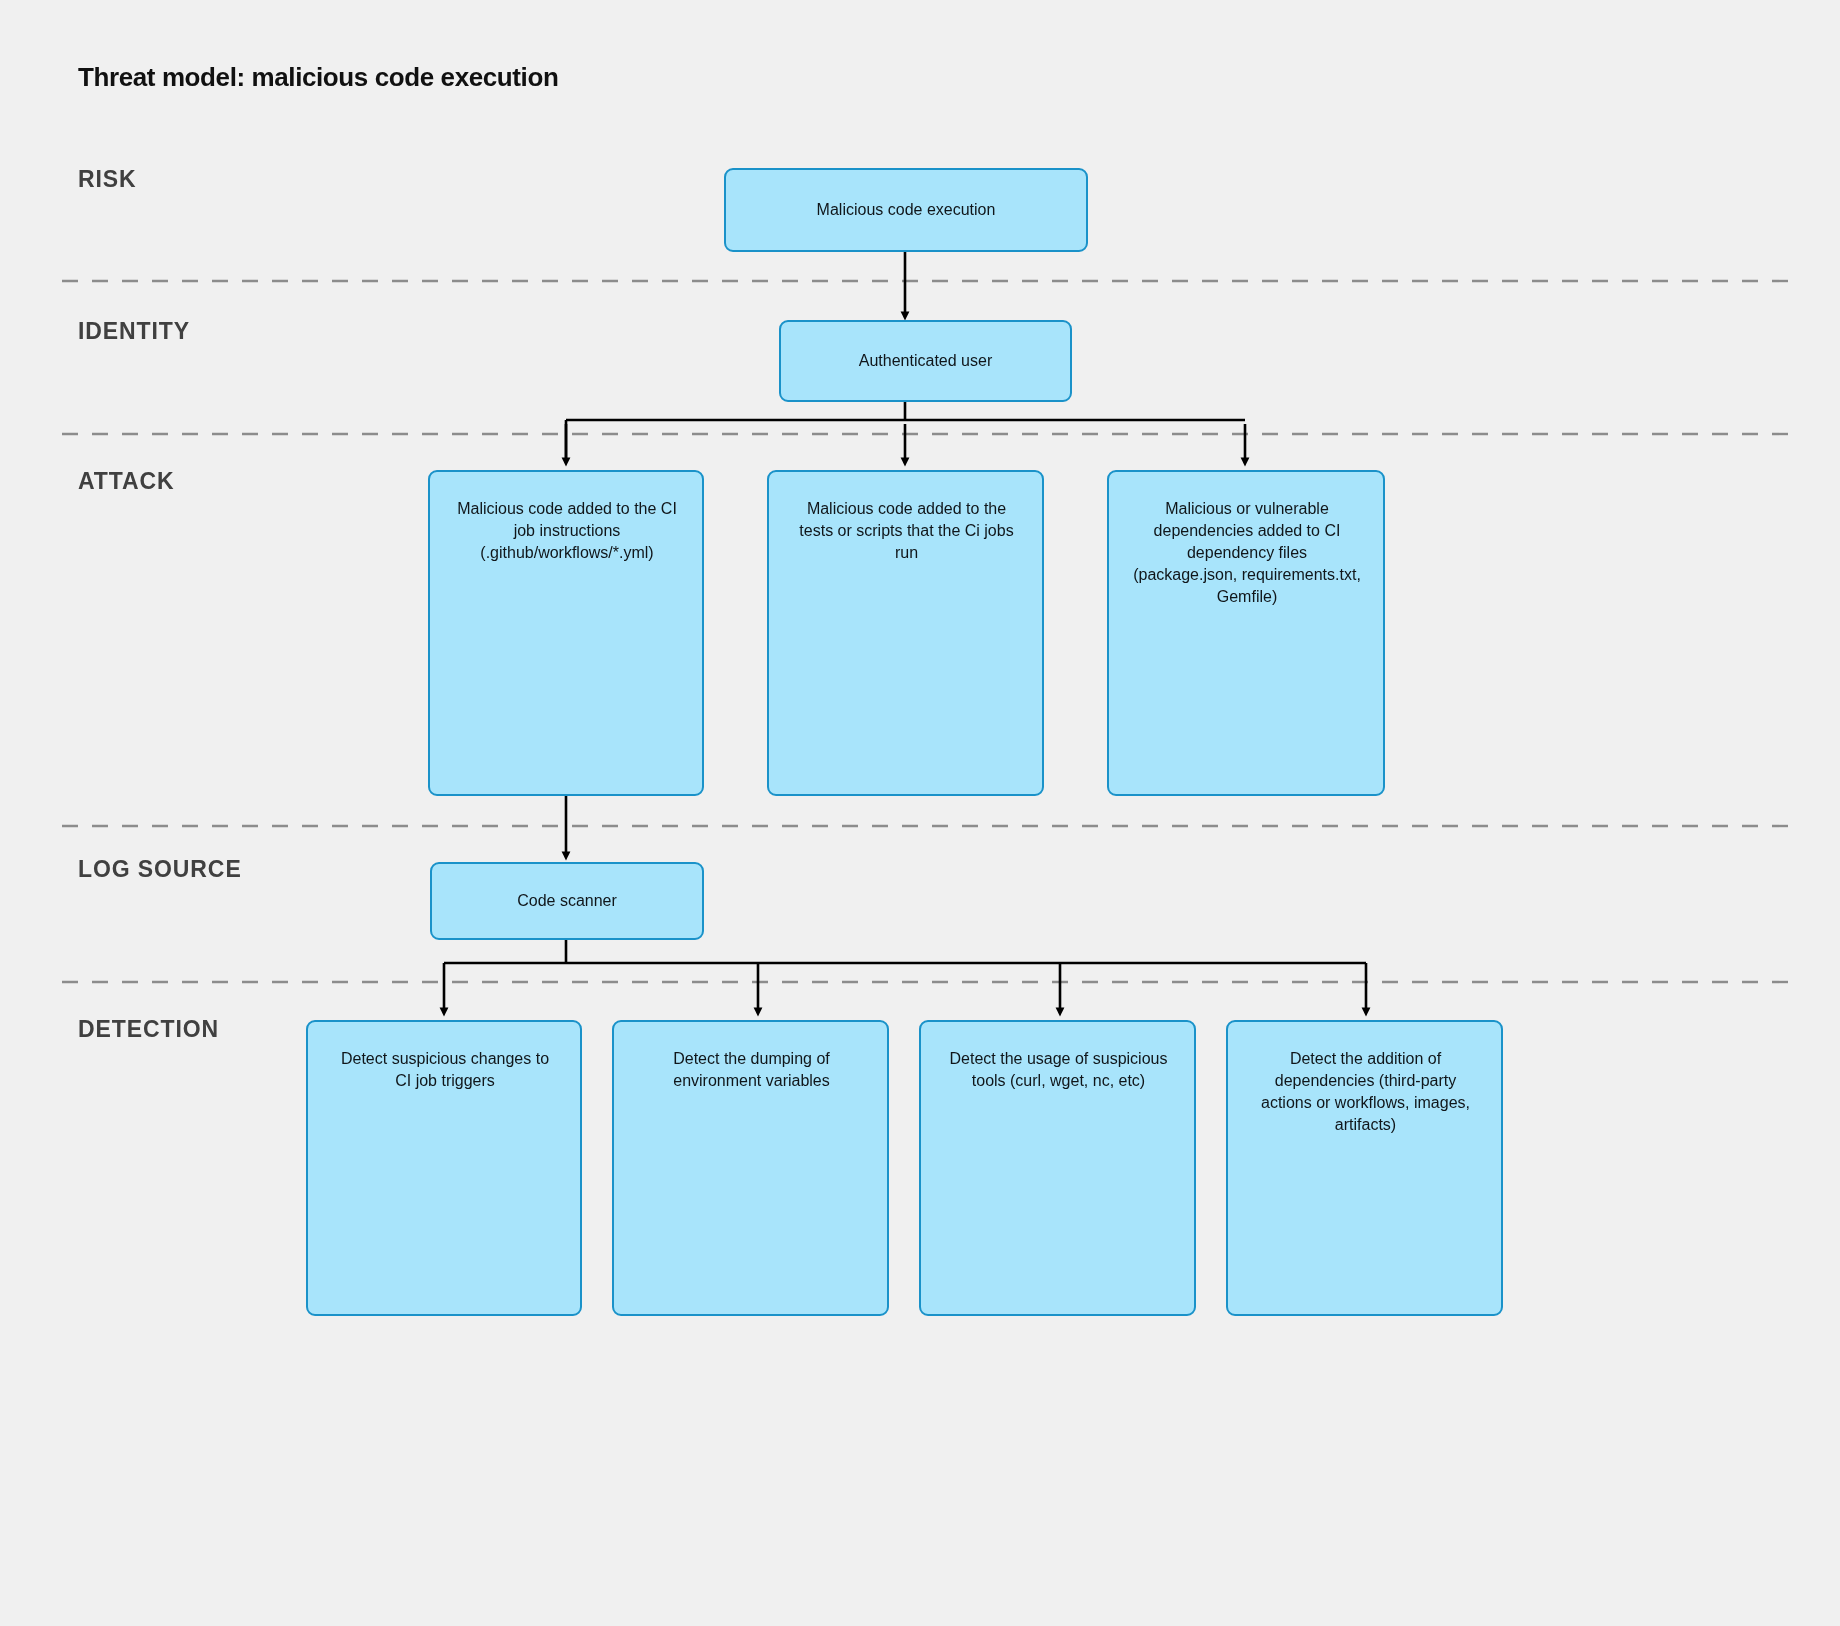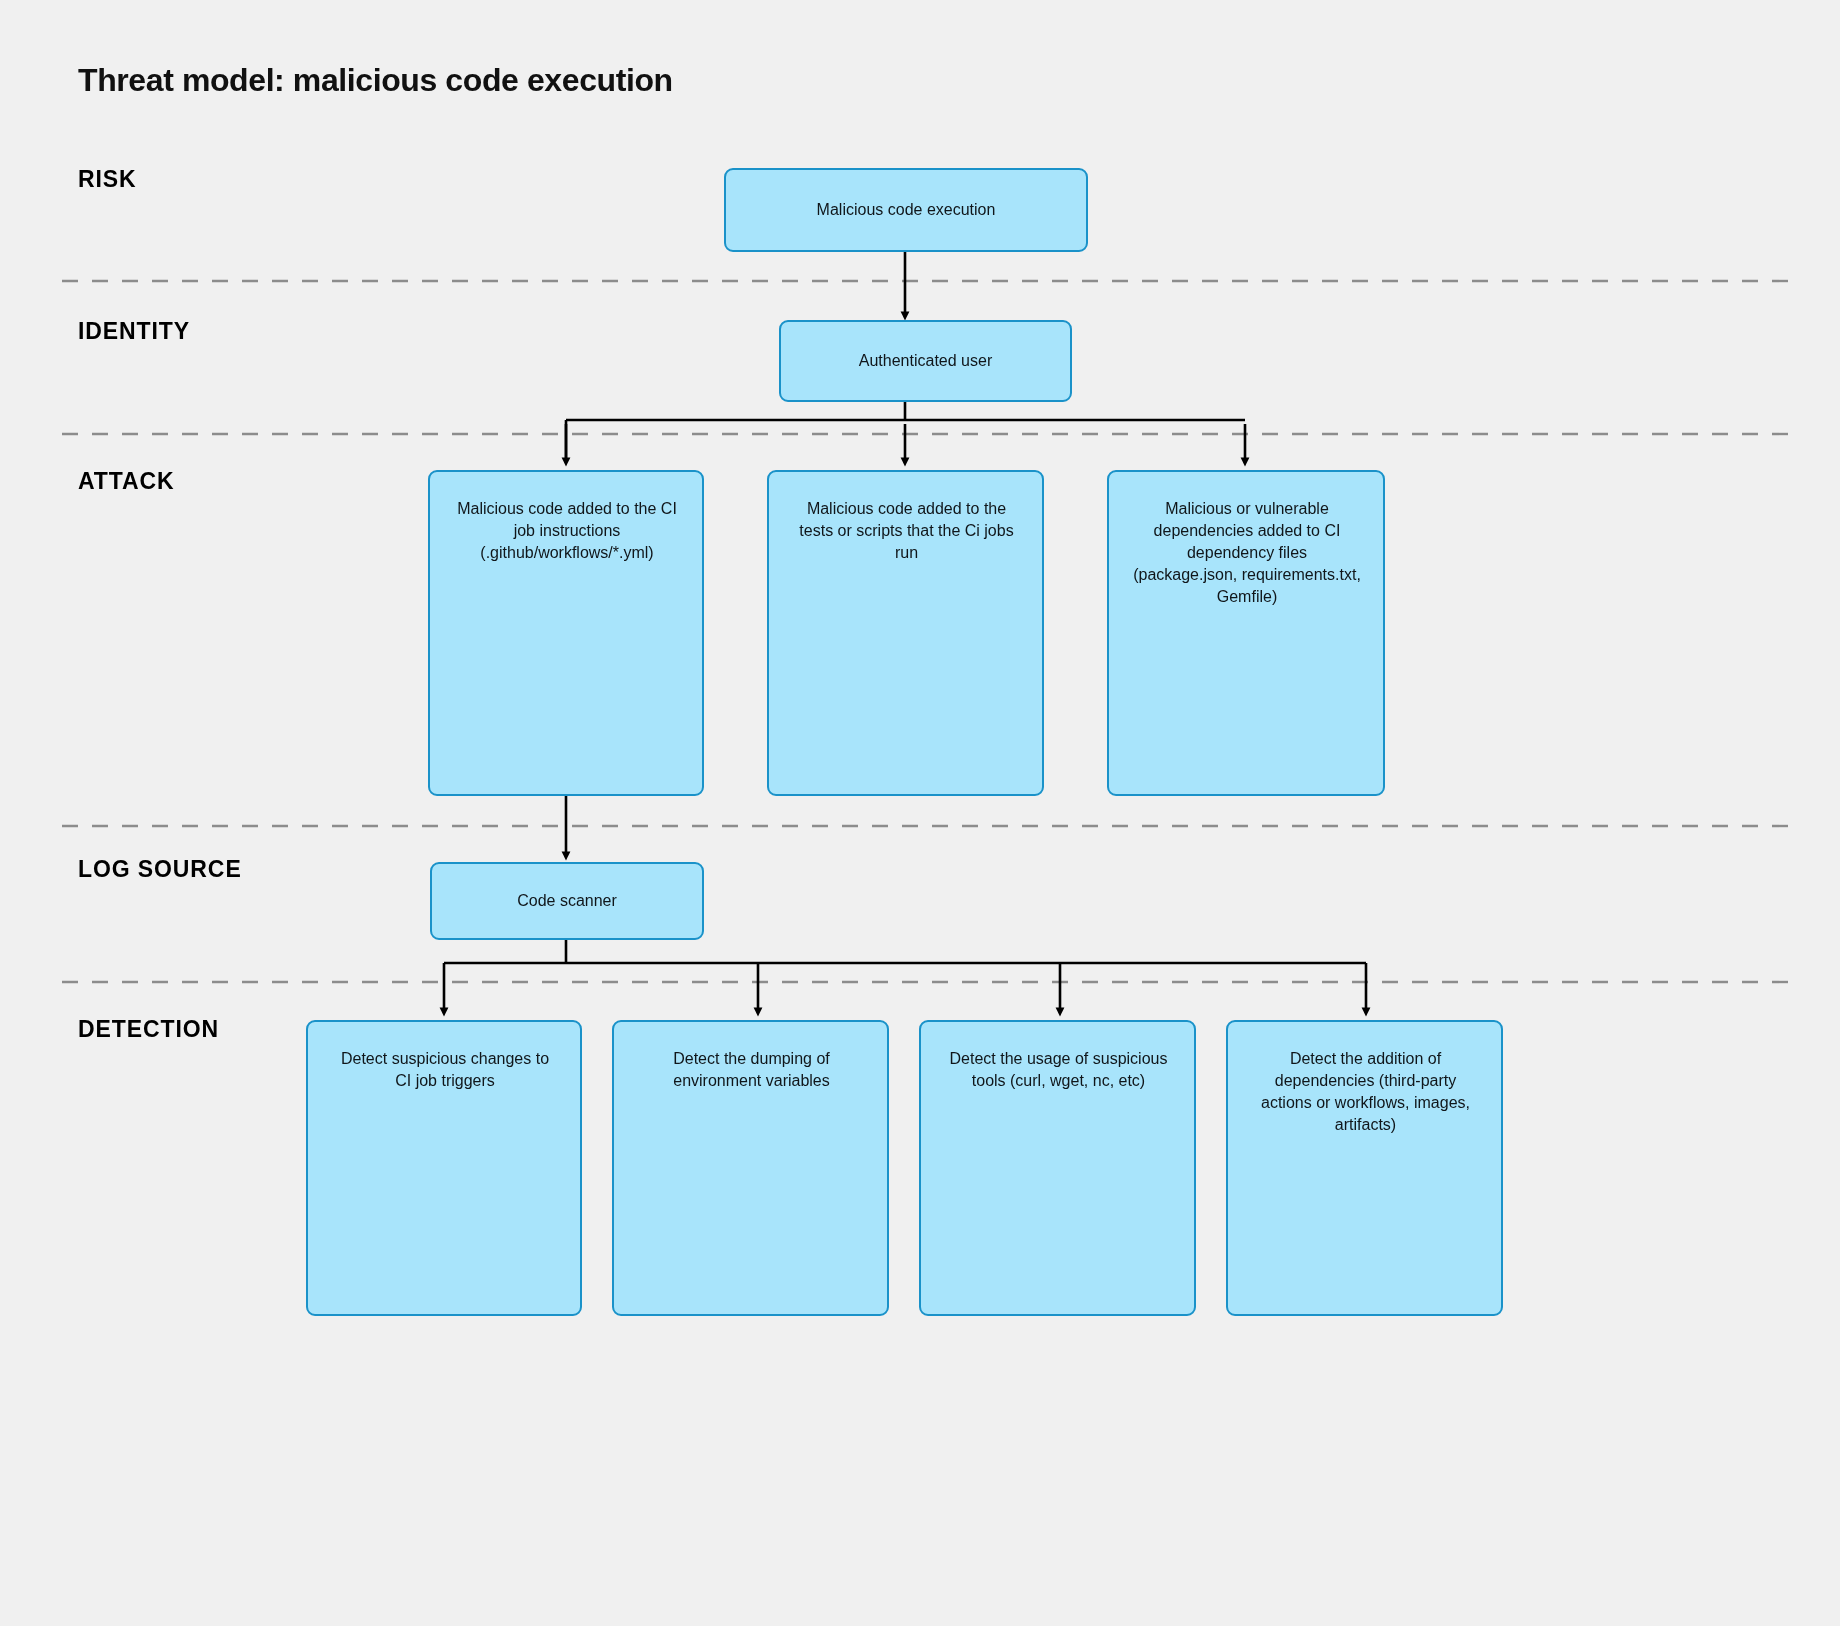--- a/index.html
+++ b/index.html
@@ -9,27 +9,27 @@
     background:#f0f0f0;
     font-family:"Liberation Sans", sans-serif;
     -webkit-font-smoothing:antialiased;
   }
   #stage{position:relative;width:1840px;height:1626px;overflow:hidden;}
 
   #svg-layer{position:absolute;left:0;top:0;width:1840px;height:1626px;pointer-events:none;}
 
   .page-title{
     position:absolute;left:78px;top:62px;
-    font-size:32px;font-weight:bold;color:#111111;
+    font-size:26px;font-weight:bold;color:#111111;
     letter-spacing:-0.4px;white-space:nowrap;
   }
 
   .lane-label{
     position:absolute;
-    font-size:23px;font-weight:bold;color:#000000;
+    font-size:23px;font-weight:bold;color:#404040;
     letter-spacing:0.9px;white-space:nowrap;
   }
 
   .node{
     position:absolute;
     box-sizing:border-box;
     background:#a8e4fb;
     border:2px solid #1a92c9;
     border-radius:9px;
     color:#10161a;

